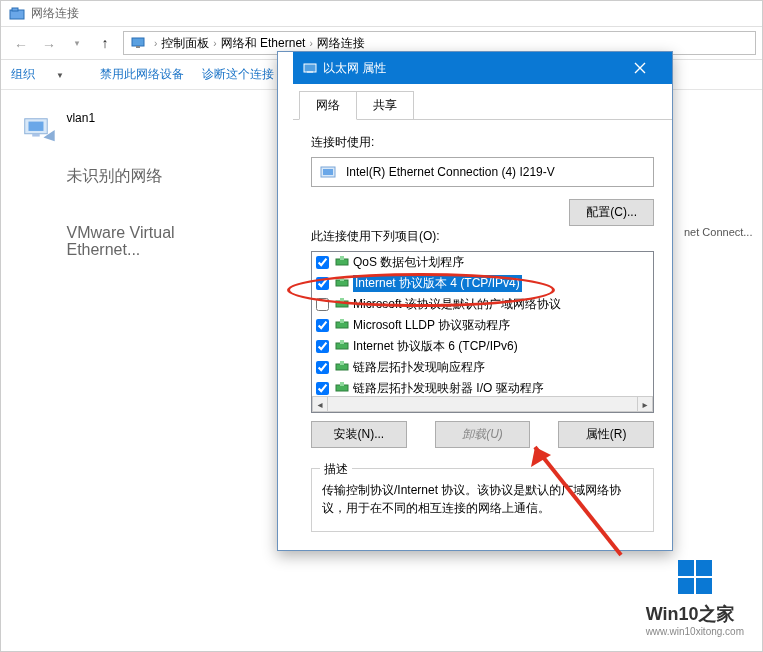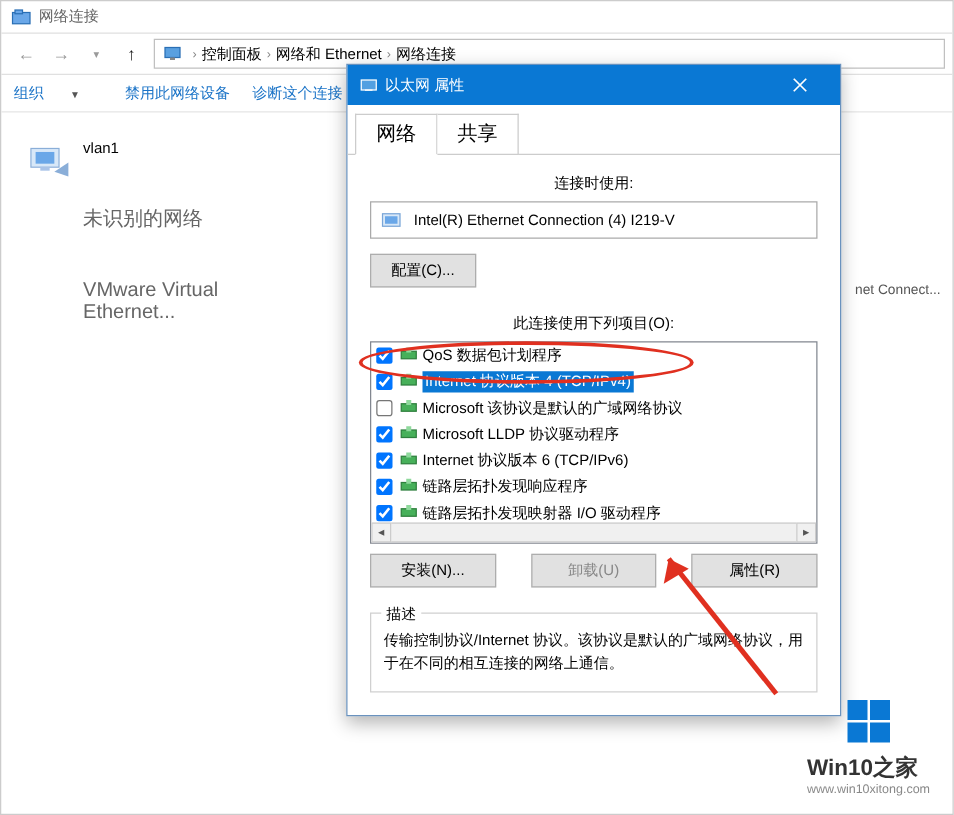--- a/index.html
+++ b/index.html
@@ -23,36 +23,36 @@
 .content { position: relative; padding: 20px 20px; height: 540px; }
 .net-item { display: flex; align-items: flex-start; width: 220px; }
 .net-item .adapter-icon { width: 40px; height: 40px; margin-right: 8px; }
 .net-item .lines div { line-height: 17px; }
 .net-item .name { color: #000; }
 .net-item .sub { color: #666; font-size: 16px; margin-top: 40px; }
 
 .right-peek { position: absolute; right: 6px; top: 112px; width: 72px; height: 60px; color: #555; font-size: 11px; display: flex; align-items: center; }
 
 
-.dialog { position: absolute; left: 276px; top: 50px; width: 396px; background: #fff; box-shadow: 0 5px 14px rgba(0,0,0,0.3); border: 1px solid #6a92be; font-size: 12px; z-index: 10; }
+.dialog { position: absolute; left: 276px; top: 50px; width: 396px; background: #fff; box-shadow: 0 5px 14px rgba(0,0,0,0.3); border: 1px solid #6a92be; font-size: 12px; z-index: 10; padding-left: 15px; }
 .dlg-title { background: #0a78d4; color: #fff; height: 32px; display: flex; align-items: center; padding: 0 10px; }
 .dlg-title .t-icon { width: 14px; height: 14px; margin-right: 6px; }
 .dlg-close { margin-left: auto; width: 44px; height: 32px; display: flex; align-items: center; justify-content: center; }
 
 .tabs { display: flex; padding: 6px 6px 0 6px; border-bottom: 1px solid #ccc; }
-.tab { padding: 5px 16px; border: 1px solid #ccc; background: #fff; position: relative; bottom: -1px; font-size: 16px; }
+.tab { padding: 5px 16px; border: 1px solid #ccc; background: #fff; position: relative; bottom: -1px; font-size: 12px; }
 .tab.active { border-bottom: 1px solid #fff; }
 .tab + .tab { border-left: none; }
 
 .dlg-body { padding: 14px 18px 18px 18px; }
-.section-label { margin-bottom: 6px; text-align: center; }
+.section-label { margin-bottom: 6px; }
 .adapter-box { border: 1px solid #aaa; padding: 6px 8px; display: flex; align-items: center; margin-bottom: 12px; }
 .adapter-box .nic-icon { width: 18px; height: 16px; margin-right: 8px; }
 .btn { border: 1px solid #adadad; background: #e1e1e1; padding: 4px 16px; font-size: 12px; min-width: 82px; text-align: center; }
-.btn-row-right { display: flex; justify-content: flex-start; margin-bottom: 20px; }
+.btn-row-right { display: flex; justify-content: flex-end; margin-bottom: 2px; }
 
 .listbox { border: 1px solid #828790; height: 162px; overflow: hidden; margin: 4px 0 8px 0; position: relative; }
 .list-inner { height: 146px; overflow: hidden; }
 .list-item { display: flex; padding: 2px 4px; gap: 4px; white-space: nowrap; }
 .list-item input[type=checkbox] { margin: 0 2px 0 0; }
 .list-item .proto-icon { width: 14px; height: 14px; flex: 0 0 14px; }
 .list-item .lbl { }
 .list-item.selected .lbl { background: #0a78d4; color: #fff; padding: 0 2px; }
 .list-item.selected .lbl::selection { background: #0a78d4; }
 .listbox .hscroll { position: absolute; bottom: 0; left: 0; right: 0; height: 16px; background: #f0f0f0; display: flex; }
@@ -227,21 +227,21 @@
         </div>
       <div class="hscroll">
         <div class="arrow">◂</div>
         <div class="track"></div>
         <div class="arrow">▸</div>
       </div>
     </div>
 
     <div class="action-row">
       <button class="btn">安装(N)...</button>
-      <button class="btn" style="color:#888;">卸载(U)</button>
+      <button class="btn" style="color:#888;font-style:italic;">卸载(U)</button>
       <button class="btn">属性(R)</button>
     </div>
 
     <div class="group">
       <div class="legend">描述</div>
       <div class="desc">传输控制协议/Internet 协议。该协议是默认的广域网络协议，用于在不同的相互连接的网络上通信。</div>
     </div>
   </div>
 </div>
 

